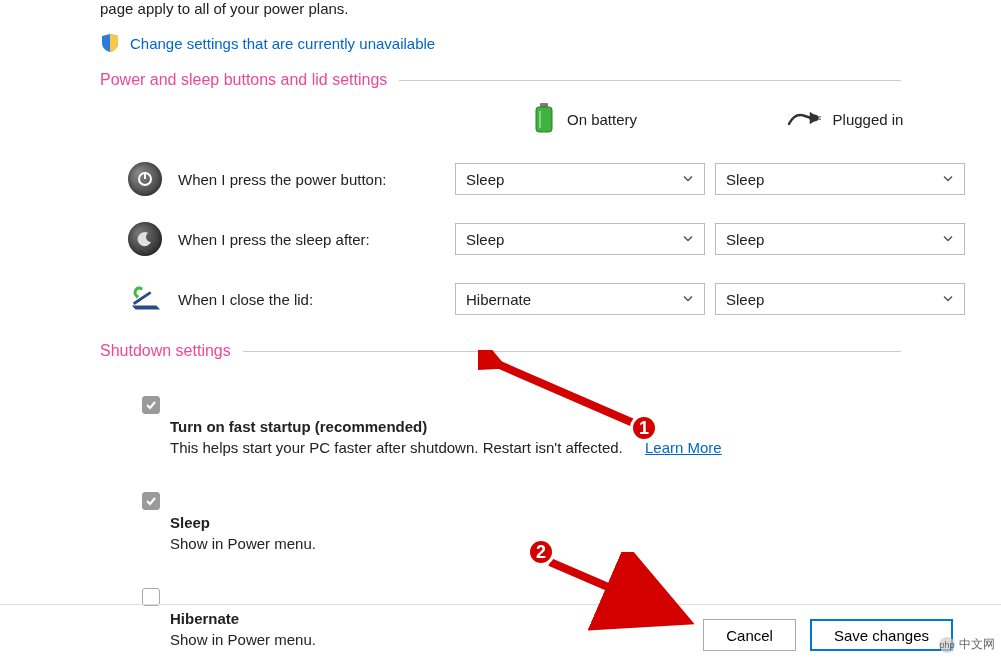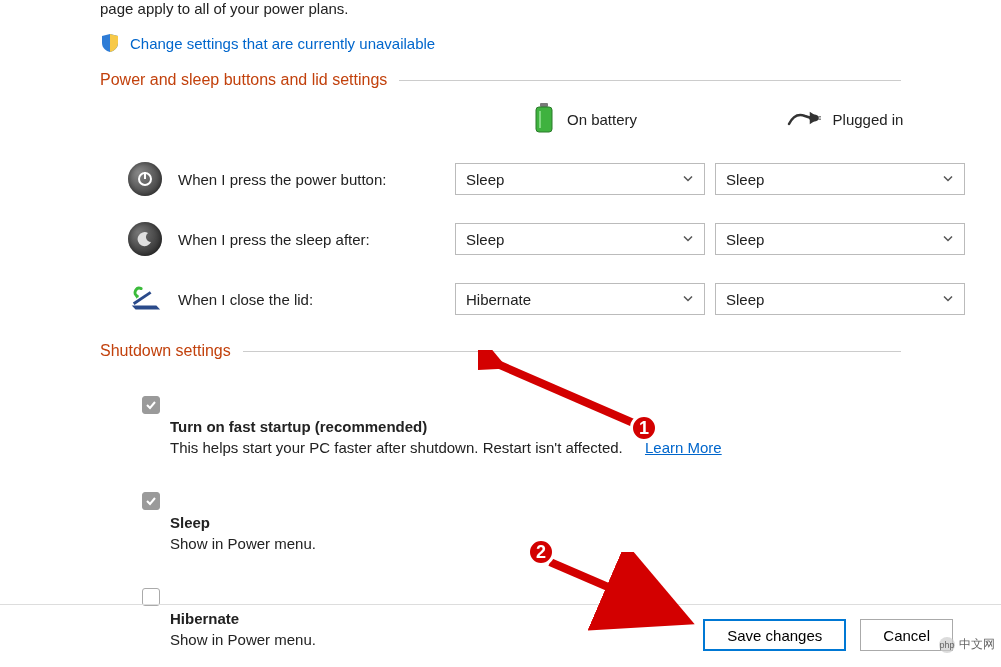--- a/index.html
+++ b/index.html
@@ -12,21 +12,21 @@
       height: 667px;
       position: relative;
       overflow: hidden;
     }
     .content { padding: 0 100px; }
     .intro { margin-bottom: 10px; }
     .shield-row { display: flex; align-items: center; gap: 10px; margin-top: 16px; margin-bottom: 18px; }
     .shield-icon svg { width: 20px; height: 20px; display: block; }
     .link { color: #0066cc; cursor: pointer; }
     .learn-more { color: #0066cc; text-decoration: underline; cursor: pointer; margin-left: 18px; }
-    .section-title { color: #c2410c; font-size: 16px; display: flex; align-items: center; gap: 12px; margin-bottom: 14px; }
+    .section-title { color: #ec4899; font-size: 16px; display: flex; align-items: center; gap: 12px; margin-bottom: 14px; }
     .section-title .rule { flex: 1; height: 1px; background: #ccc; }
     .grid { display: grid; grid-template-columns: 355px 260px 260px; row-gap: 26px; align-items: center; margin-left: 0; margin-bottom: 26px; }
     .grid .hdr { display: flex; align-items: center; justify-content: center; gap: 12px; font-size: 15px; }
     .grid .label-cell { display: flex; align-items: center; gap: 16px; padding-left: 28px; }
     .round-icon { width: 34px; height: 34px; display: flex; align-items: center; justify-content: center; }
     .round-icon.power { background: radial-gradient(circle at 30% 30%, #888, #333); border-radius: 50%; box-shadow: inset 0 0 6px rgba(0,0,0,.5); }
     .round-icon.sleep { background: radial-gradient(circle at 30% 30%, #777, #222); border-radius: 50%; box-shadow: inset 0 0 6px rgba(0,0,0,.5); }
     .dropdown { position: relative; border: 1px solid #bbb; height: 32px; display: flex; align-items: center; padding: 0 10px; background: #fff; cursor: pointer; margin-right: 10px; }
     .dropdown .chev { position: absolute; right: 10px; top: 50%; transform: translateY(-50%); }
     .shutdown { margin-top: 4px; }
@@ -195,22 +195,22 @@
         <span class="chk unchecked"></span>
         <span class="bold">Hibernate</span>
       </div>
       <div class="sub">Show in Power menu.</div>
     </div>
   </div>
 </div>
 
 <div class="footer-sep"></div>
 <div class="footer">
+  <button class="btn">Cancel</button>
   <button class="btn primary">Save changes</button>
-  <button class="btn">Cancel</button>
 </div>
 
 <svg class="arrow" style="left:478px; top:350px;" width="180" height="90">
   <defs>
       <marker id="ah1" markerWidth="12" markerHeight="12" refX="2" refY="6" orient="auto">
         <path d="M12 0 L0 6 L12 12 Z" fill="#d30000"></path>
       </marker>
     </defs>
   <line x1="160" y1="75" x2="15" y2="12" stroke="#d30000" stroke-width="8" marker-end="url(#ah1)"></line>
 </svg>

